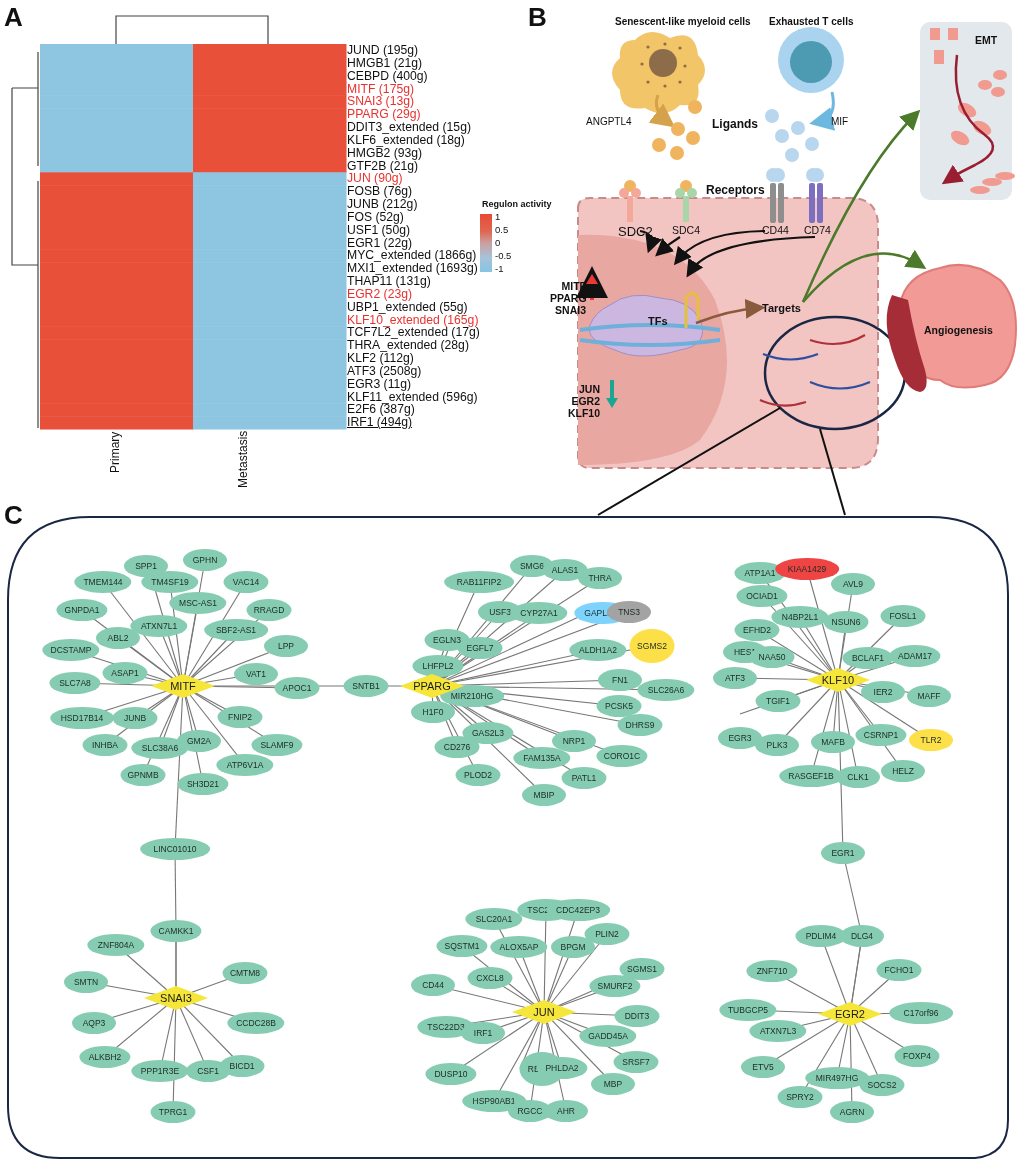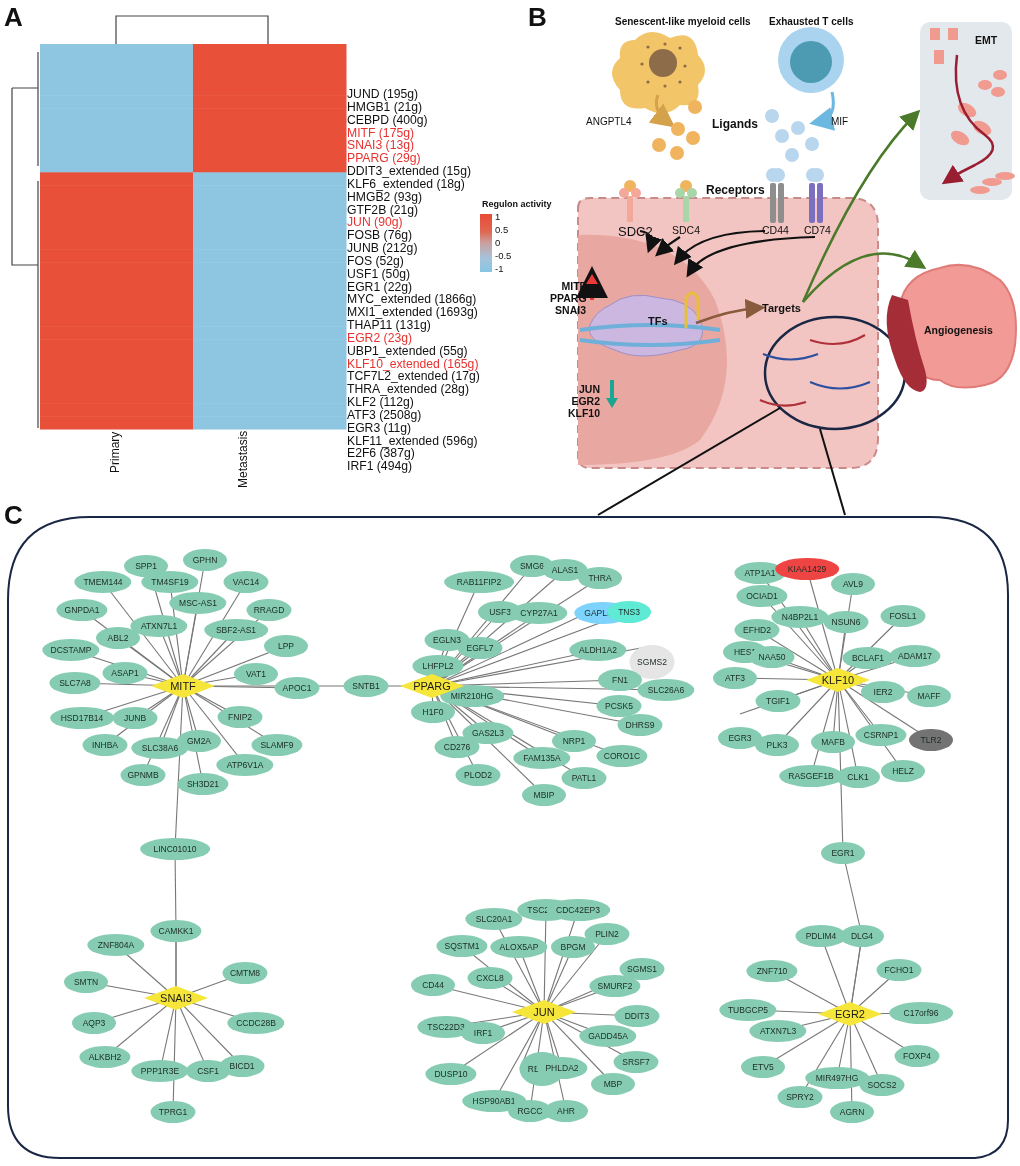--- a/index.html
+++ b/index.html
@@ -1,20 +1,20 @@
 <!DOCTYPE html>
 <html><head>
 <meta charset="utf-8">
 <style>
   html, body { margin: 0; padding: 0; background: #ffffff; }
   body { width: 1020px; height: 1166px; position: relative; overflow: hidden;
          font-family: "Liberation Sans", sans-serif; color: #111; }
   .panel-letter { position: absolute; font-weight: bold; font-size: 26px; font-family: "Liberation Sans", sans-serif; }
   #panelA { position: absolute; left: 0; top: 0; width: 560px; height: 500px; }
-  .row-label { position: absolute; left: 347px; font-size: 12.2px; line-height: 13px; white-space: nowrap; margin-top: 44px; }
+  .row-label { position: absolute; left: 347px; font-size: 12.2px; line-height: 13px; white-space: nowrap; }
   .row-label.hl { color: #e8322f; }
   .col-label { position: absolute; font-size: 12px; transform: rotate(-90deg); transform-origin: left top; white-space: nowrap; }
   .legend-title { position: absolute; left: 482px; top: 199px; font-size: 9px; font-weight: bold; white-space: nowrap; }
   .legend-bar { position: absolute; left: 480px; top: 214px; width: 12px; height: 58px;
                 background: linear-gradient(to bottom, #e84b35 0%, #e06650 30%, #c9a0a0 50%, #a7c2d8 75%, #86c5e3 100%); }
   .legend-tick { position: absolute; left: 495px; font-size: 9.5px; line-height: 10px; }
   #panelB { position: absolute; left: 520px; top: 0; width: 500px; height: 500px; }
   #panelB svg, #panelC svg { position: absolute; left: 0; top: 0; }
   .btext { position: absolute; font-size: 11px; white-space: nowrap; }
   .bold { font-weight: bold; }
@@ -122,21 +122,21 @@
       <div class="row-label hl" style="top: 287.833px;">EGR2 (23g)</div>
       <div class="row-label" style="top: 300.667px;">UBP1_extended (55g)</div>
       <div class="row-label hl" style="top: 313.5px;">KLF10_extended (165g)</div>
       <div class="row-label" style="top: 326.333px;">TCF7L2_extended (17g)</div>
       <div class="row-label" style="top: 339.167px;">THRA_extended (28g)</div>
       <div class="row-label" style="top: 352px;">KLF2 (112g)</div>
       <div class="row-label" style="top: 364.833px;">ATF3 (2508g)</div>
       <div class="row-label" style="top: 377.667px;">EGR3 (11g)</div>
       <div class="row-label" style="top: 390.5px;">KLF11_extended (596g)</div>
       <div class="row-label" style="top: 403.333px;">E2F6 (387g)</div>
-      <div class="row-label" style="top: 416.167px;">IRF1 (494g)</div>
+      <div class="row-label" style="top: 416.167px; text-decoration: underline;">IRF1 (494g)</div>
     </div>
   <div class="col-label" style="left:108px;top:473px;">Primary</div>
   <div class="col-label" style="left:236px;top:488px;">Metastasis</div>
   <div class="legend-title">Regulon activity</div>
   <div class="legend-bar"></div>
   <div class="legend-tick" style="top:212px">1</div>
   <div class="legend-tick" style="top:225px">0.5</div>
   <div class="legend-tick" style="top:238px">0</div>
   <div class="legend-tick" style="top:251px">-0.5</div>
   <div class="legend-tick" style="top:264px">-1</div>
@@ -475,25 +475,25 @@
       <div class="node" style="width: 45px; height: 22px; left: 143px; top: 275px; background: rgb(134, 204, 178);">GPNMB</div>
       <div class="node" style="width: 51.2px; height: 22px; left: 203px; top: 284px; background: rgb(134, 204, 178);">SH3D21</div>
       <div class="node" style="width: 69.8px; height: 22px; left: 175px; top: 349px; background: rgb(134, 204, 178);">LINC01010</div>
       <div class="node" style="width: 44px; height: 22px; left: 532px; top: 66px; background: rgb(134, 204, 178);">SMG6</div>
       <div class="node" style="width: 45px; height: 22px; left: 565px; top: 70px; background: rgb(134, 204, 178);">ALAS1</div>
       <div class="node" style="width: 69.8px; height: 22px; left: 479px; top: 82px; background: rgb(134, 204, 178);">RAB11FIP2</div>
       <div class="node" style="width: 44px; height: 22px; left: 600px; top: 78px; background: rgb(134, 204, 178);">THRA</div>
       <div class="node" style="width: 44px; height: 22px; left: 500px; top: 112px; background: rgb(134, 204, 178);">USF3</div>
       <div class="node" style="width: 57.4px; height: 22px; left: 539px; top: 113px; background: rgb(134, 204, 178);">CYP27A1</div>
       <div class="node" style="width: 57.4px; height: 22px; left: 603px; top: 113px; background: #7dd3fc;">GAPLINC</div>
-      <div class="node" style="width: 44px; height: 22px; left: 629px; top: 112px; background: #5eead4;">TNS3</div>
+      <div class="node" style="width: 44px; height: 22px; left: 629px; top: 112px; background: #a3a3a3;">TNS3</div>
       <div class="node" style="width: 45px; height: 22px; left: 447px; top: 140px; background: rgb(134, 204, 178);">EGLN3</div>
       <div class="node" style="width: 45px; height: 22px; left: 480px; top: 148px; background: rgb(134, 204, 178);">EGFL7</div>
       <div class="node" style="width: 57.4px; height: 22px; left: 598px; top: 150px; background: rgb(134, 204, 178);">ALDH1A2</div>
-      <div class="node" style="width: 45px; height: 34px; left: 652px; top: 146px; background: #e5e5e5; margin-top: 16px;">SGMS2</div>
+      <div class="node" style="width: 45px; height: 34px; left: 652px; top: 146px; background: #fde047;">SGMS2</div>
       <div class="node" style="width: 51.2px; height: 22px; left: 438px; top: 166px; background: rgb(134, 204, 178);">LHFPL2</div>
       <div class="node" style="width: 44px; height: 22px; left: 620px; top: 180px; background: rgb(134, 204, 178);">FN1</div>
       <div class="node" style="width: 57.4px; height: 22px; left: 666px; top: 190px; background: rgb(134, 204, 178);">SLC26A6</div>
       <div class="node" style="width: 63.6px; height: 22px; left: 472px; top: 196px; background: rgb(134, 204, 178);">MIR210HG</div>
       <div class="node" style="width: 44px; height: 22px; left: 433px; top: 212px; background: rgb(134, 204, 178);">H1F0</div>
       <div class="node" style="width: 45px; height: 22px; left: 619px; top: 206px; background: rgb(134, 204, 178);">PCSK5</div>
       <div class="node" style="width: 45px; height: 22px; left: 640px; top: 225px; background: rgb(134, 204, 178);">DHRS9</div>
       <div class="node" style="width: 51.2px; height: 22px; left: 488px; top: 233px; background: rgb(134, 204, 178);">GAS2L3</div>
       <div class="node" style="width: 45px; height: 22px; left: 457px; top: 247px; background: rgb(134, 204, 178);">CD276</div>
       <div class="node" style="width: 44px; height: 22px; left: 574px; top: 241px; background: rgb(134, 204, 178);">NRP1</div>
@@ -516,21 +516,21 @@
       <div class="node" style="width: 51.2px; height: 22px; left: 868px; top: 158px; background: rgb(134, 204, 178);">BCLAF1</div>
       <div class="node" style="width: 51.2px; height: 22px; left: 915px; top: 156px; background: rgb(134, 204, 178);">ADAM17</div>
       <div class="node" style="width: 44px; height: 22px; left: 735px; top: 178px; background: rgb(134, 204, 178);">ATF3</div>
       <div class="node" style="width: 44px; height: 22px; left: 883px; top: 192px; background: rgb(134, 204, 178);">IER2</div>
       <div class="node" style="width: 44px; height: 22px; left: 929px; top: 196px; background: rgb(134, 204, 178);">MAFF</div>
       <div class="node" style="width: 45px; height: 22px; left: 778px; top: 201px; background: rgb(134, 204, 178);">TGIF1</div>
       <div class="node" style="width: 44px; height: 22px; left: 740px; top: 214px; background: rgb(134, 204, 178); margin-top: 24px;">EGR3</div>
       <div class="node" style="width: 44px; height: 22px; left: 777px; top: 245px; background: rgb(134, 204, 178);">PLK3</div>
       <div class="node" style="width: 44px; height: 22px; left: 833px; top: 242px; background: rgb(134, 204, 178);">MAFB</div>
       <div class="node" style="width: 51.2px; height: 22px; left: 881px; top: 235px; background: rgb(134, 204, 178);">CSRNP1</div>
-      <div class="node" style="width: 44px; height: 22px; left: 931px; top: 240px; background: #737373;">TLR2</div>
+      <div class="node" style="width: 44px; height: 22px; left: 931px; top: 240px; background: #fde047;">TLR2</div>
       <div class="node" style="width: 63.6px; height: 22px; left: 811px; top: 276px; background: rgb(134, 204, 178);">RASGEF1B</div>
       <div class="node" style="width: 44px; height: 22px; left: 858px; top: 277px; background: rgb(134, 204, 178);">CLK1</div>
       <div class="node" style="width: 44px; height: 22px; left: 903px; top: 271px; background: rgb(134, 204, 178);">HELZ</div>
       <div class="node" style="width: 44px; height: 22px; left: 843px; top: 353px; background: rgb(134, 204, 178);">EGR1</div>
       <div class="node" style="width: 51.2px; height: 22px; left: 176px; top: 431px; background: rgb(134, 204, 178);">CAMKK1</div>
       <div class="node" style="width: 57.4px; height: 22px; left: 116px; top: 445px; background: rgb(134, 204, 178);">ZNF804A</div>
       <div class="node" style="width: 44px; height: 22px; left: 86px; top: 482px; background: rgb(134, 204, 178);">SMTN</div>
       <div class="node" style="width: 45px; height: 22px; left: 245px; top: 473px; background: rgb(134, 204, 178);">CMTM8</div>
       <div class="node" style="width: 44px; height: 22px; left: 94px; top: 523px; background: rgb(134, 204, 178);">AQP3</div>
       <div class="node" style="width: 57.4px; height: 22px; left: 256px; top: 523px; background: rgb(134, 204, 178);">CCDC28B</div>

